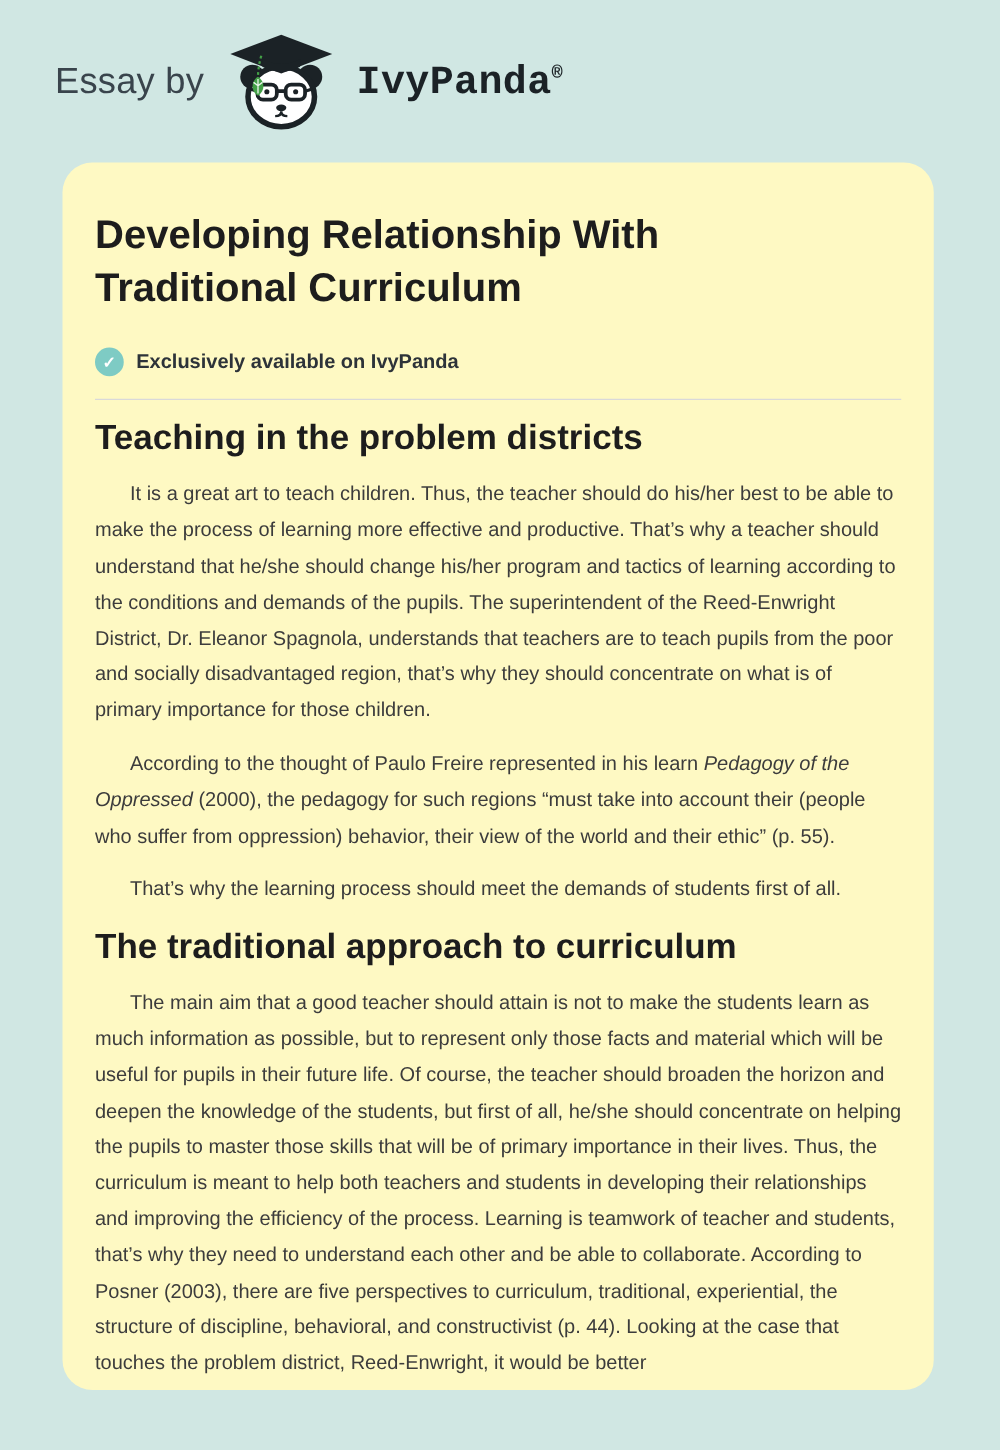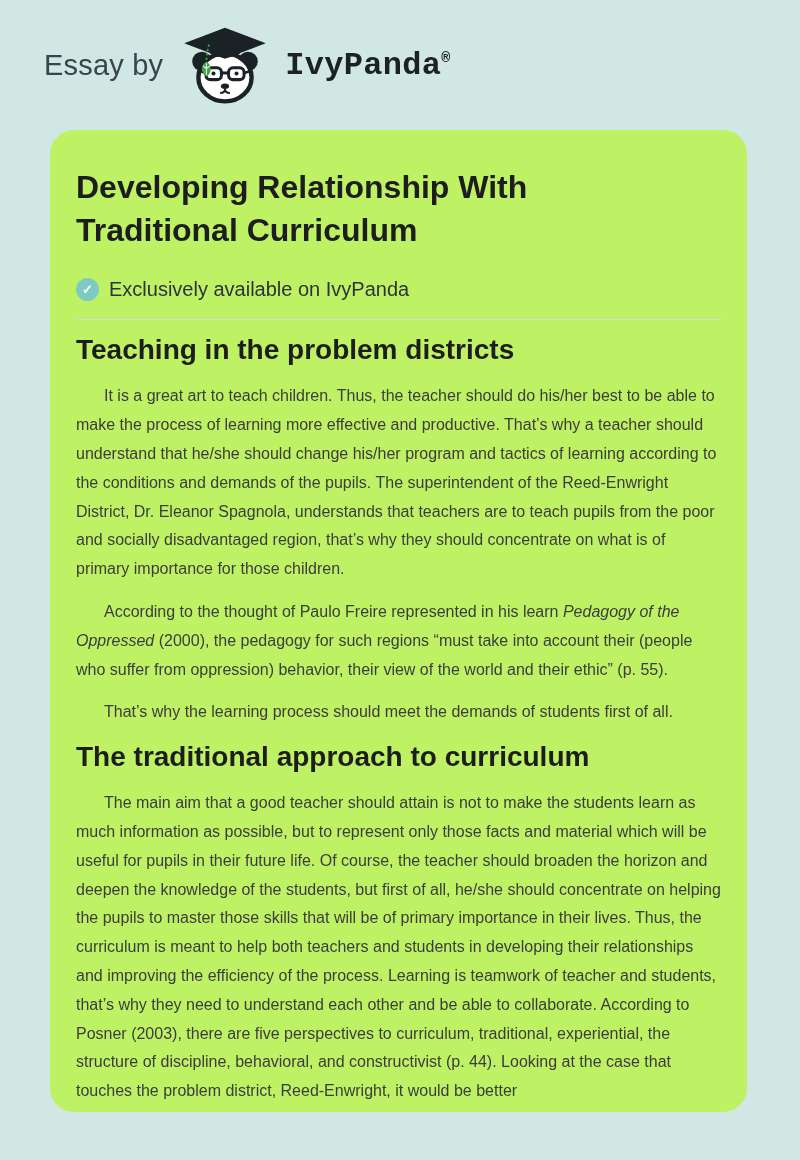--- a/index.html
+++ b/index.html
@@ -40,21 +40,21 @@
     letter-spacing: 0.3px;
   }
   .brand-name sup {
     font-size: 15px;
     vertical-align: super;
   }
   .essay-card {
     margin-left: 50px;
     width: 697px;
     height: 982px;
-    background: #bef264;
+    background: #fef9c3;
     border-radius: 24px;
     box-sizing: border-box;
     padding: 36px 26px 0 26px;
     overflow: hidden;
   }
   h1.page-title {
     margin: 0 0 26px 0;
     font-size: 32px;
     line-height: 1.35;
     font-weight: 700;
@@ -74,22 +74,22 @@
     background: #7ecbc4;
     color: #ffffff;
     font-size: 13px;
     font-weight: 700;
     display: flex;
     align-items: center;
     justify-content: center;
     flex: 0 0 auto;
   }
   .badge-label {
-    font-size: 20px;
-    font-weight: 400;
+    font-size: 16px;
+    font-weight: 700;
     color: #2d3339;
   }
   .divider {
     border: none;
     border-top: 1px solid #d9d9d9;
     margin: 0 0 14px 0;
   }
   h2.section-heading {
     font-size: 28px;
     font-weight: 700;

